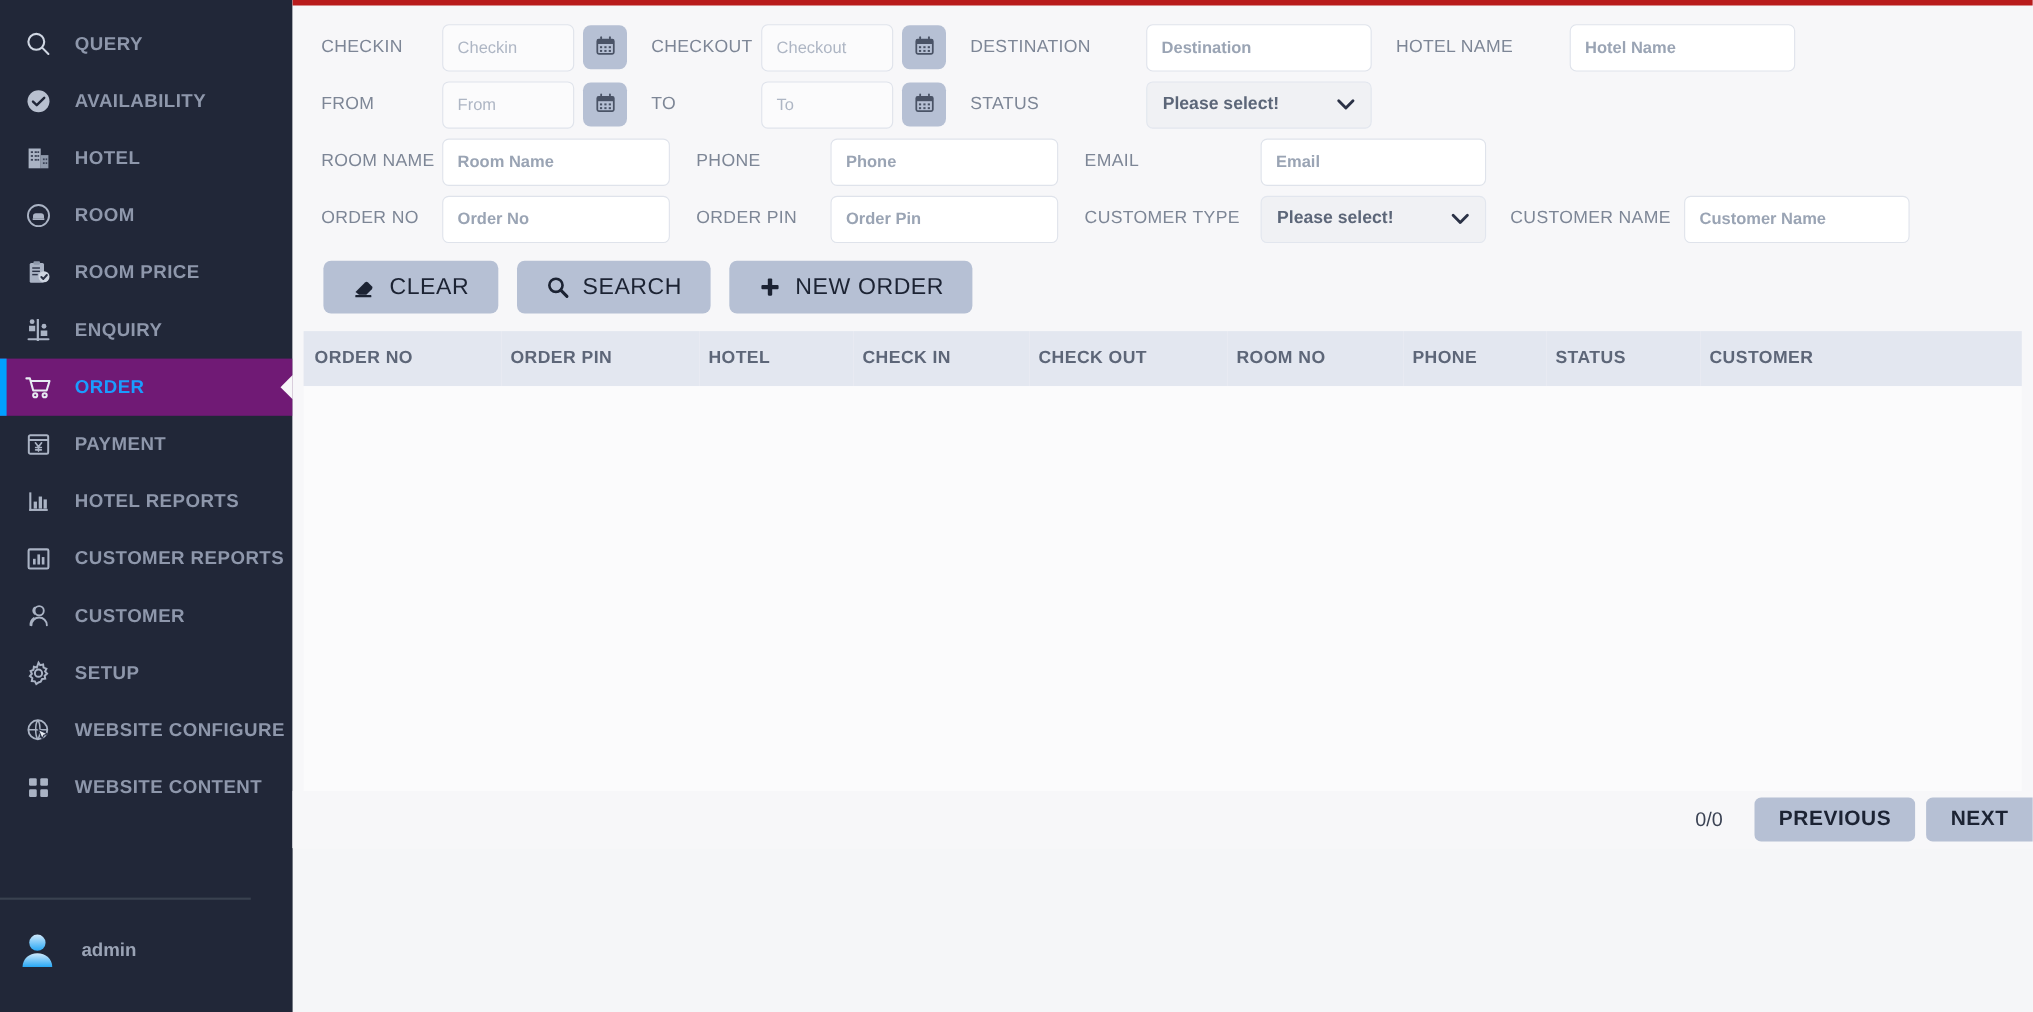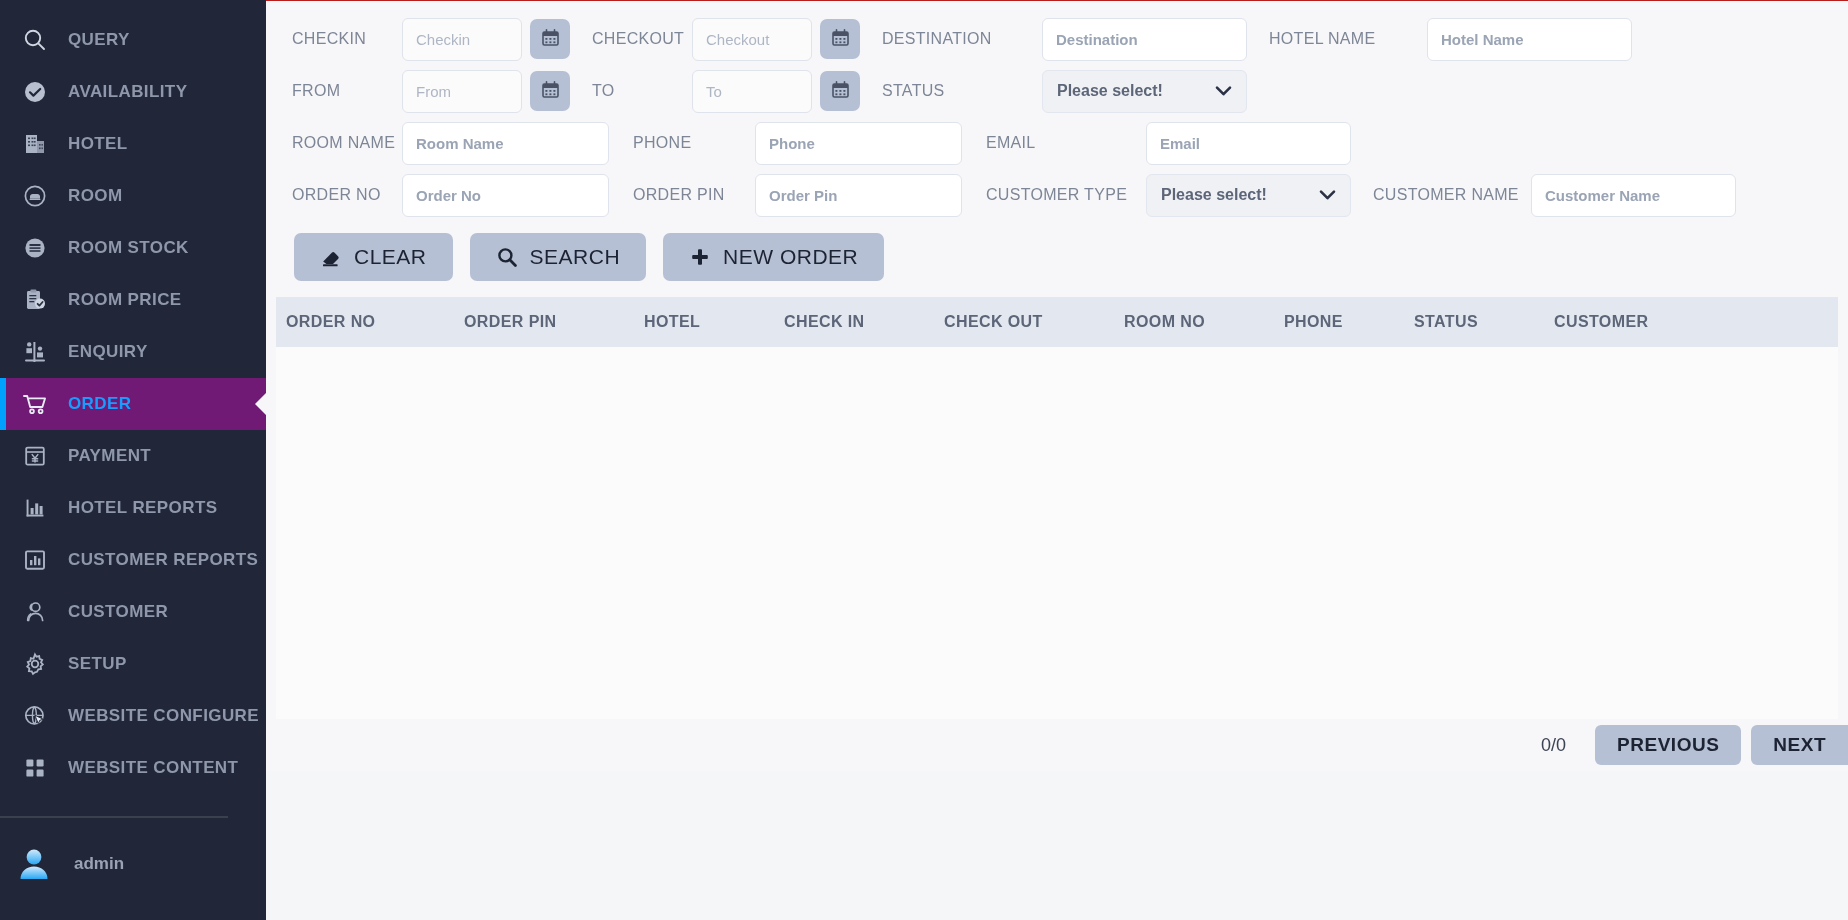--- a/index.html
+++ b/index.html
@@ -50,21 +50,21 @@
     height: 2px; background: #39414f;
     margin: 0 38px 18px 0;
   }
   .user-row { display: flex; align-items: center; padding-left: 14px; height: 56px; }
   .user-avatar { width: 40px; height: 40px; margin-right: 20px; flex: 0 0 40px; }
   .user-name { font-size: 17px; font-weight: bold; color: #9aa3b5; }
 
   
   #main {
     flex: 1 1 auto; height: 771px; background: #f7f7f9;
-    border-top: 1px solid #b91c1c;
+    border-top: 5px solid #b91c1c;
     display: flex; flex-direction: column; position: relative;
   }
 
   
   #filter-panel { padding: 12px 0 0 0; }
   .frow { display: flex; align-items: center; height: 52px; }
   .flabel {
     font-size: 16px; color: #7d8696; letter-spacing: .3px;
     white-space: nowrap;
   }
@@ -195,32 +195,20 @@
         <span class="nav-icon">
           <svg width="26" height="26" viewBox="0 0 26 26">
               <circle cx="13" cy="13" r="9.6" fill="none" stroke="#aab3c4" stroke-width="1.7"></circle>
               <path d="M8 15.5h10M8 15.5v-2.2c0-1.4 1.2-2.4 2.6-2.4h4.8c1.4 0 2.6 1 2.6 2.4v2.2" fill="#aab3c4"></path>
               <rect x="7.6" y="15.4" width="10.8" height="1.5" rx=".5" fill="#aab3c4"></rect>
             </svg>
         </span>
         <span class="nav-label">ROOM</span>
       </div>
 
-      <div class="nav-item">
-        <span class="nav-icon">
-          <svg width="26" height="26" viewBox="0 0 26 26">
-              <circle cx="13" cy="13" r="9.6" fill="#aab3c4"></circle>
-              <rect x="7.5" y="9" width="11" height="2" fill="#2b3246"></rect>
-              <rect x="7.5" y="12.3" width="11" height="1.6" fill="#2b3246"></rect>
-              <rect x="7.5" y="15.2" width="11" height="1.6" fill="#2b3246"></rect>
-              <rect x="11.6" y="6.2" width="2.8" height="2" fill="#aab3c4"></rect>
-            </svg>
-        </span>
-        <span class="nav-label">ROOM STOCK</span>
-      </div>
 
       <div class="nav-item">
         <span class="nav-icon">
           <svg width="26" height="26" viewBox="0 0 26 26">
             <rect x="5" y="4" width="13" height="18" rx="1.4" fill="#aab3c4"></rect>
             <rect x="8.4" y="2.6" width="6" height="3" rx="1" fill="#8f99ab"></rect>
             <g fill="#2b3246">
                 <rect x="7.3" y="8" width="7" height="1.3"></rect>
                 <rect x="7.3" y="11" width="7" height="1.3"></rect>
                 <rect x="7.3" y="14" width="5" height="1.3"></rect>

